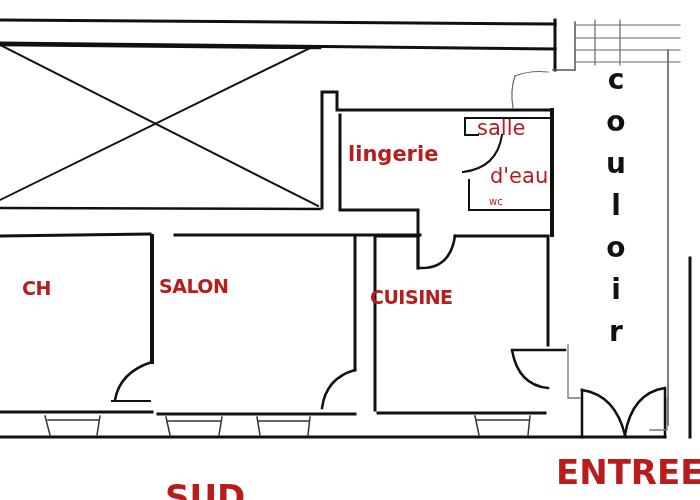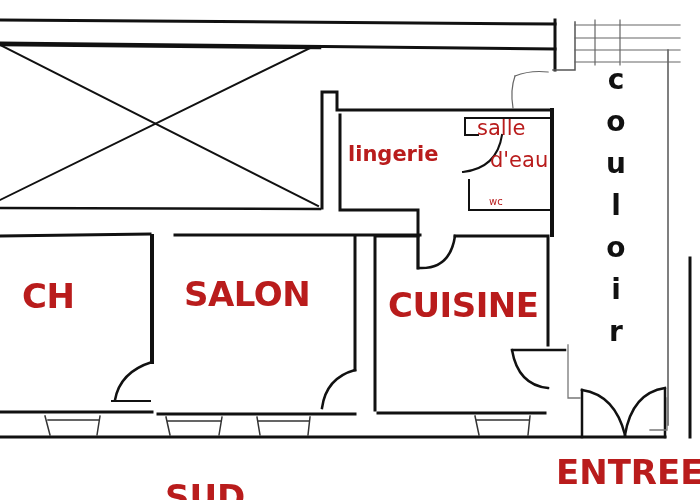--- a/index.html
+++ b/index.html
@@ -1,19 +1,19 @@
 <!DOCTYPE html>
 <html><head>
   <meta charset="utf-8">
   <style>
     html, body { margin: 0; padding: 0; background: #ffffff; }
     body { width: 700px; height: 500px; position: relative; overflow: hidden; font-family: "DejaVu Sans", sans-serif; }
     #plan { position: absolute; left: 0; top: 0; width: 700px; height: 500px; }
     .lbl { position: absolute; color: #b91c1c; white-space: nowrap; line-height: 1; }
-    .room-upper { font-family: "DejaVu Sans", sans-serif; font-weight: bold; font-size: 34px; letter-spacing: -0.5px; }
+    .room-upper { font-family: "DejaVu Sans", sans-serif; font-weight: bold; font-size: 19px; letter-spacing: -0.5px; }
     .room-lower { font-family: "DejaVu Sans", sans-serif; font-size: 21px; }
     .room-small { font-family: "DejaVu Sans", sans-serif; font-size: 10px; }
     .orient { font-family: "DejaVu Sans", sans-serif; font-weight: bold; font-size: 34px; }
     .vert { position: absolute; display: flex; flex-direction: column; align-items: center; font-family: "DejaVu Sans", sans-serif; font-weight: bold; font-size: 28px; color: #111; line-height: 1; }
     .vert span { display: block; height: 42px; }
   </style>
 </head>
 <body>
 
 <svg id="plan" viewBox="0 0 700 500" xmlns="http://www.w3.org/2000/svg">
@@ -88,25 +88,25 @@
       <line x1="665" y1="390" x2="665" y2="437"></line>
       <path d="M 582,390 Q 615,395 625,435"></path>
       <path d="M 665,388 Q 632,393 625,435"></path>
       <polyline points="568,345 568,398 580,398" stroke-width="1.3" stroke="#777"></polyline>
       <polyline points="667,398 667,430 650,430" stroke-width="1.3" stroke="#777"></polyline>
     </g>
   </g>
 </svg>
 
 <div class="lbl room-upper" style="left:22px; top:279px;">CH</div>
-<div class="lbl room-upper" style="left:184px; top:277px;">SALON</div>
-<div class="lbl room-upper" style="left:388px; top:288px;">CUISINE</div>
+<div class="lbl room-upper" style="left:159px; top:277px;">SALON</div>
+<div class="lbl room-upper" style="left:370px; top:288px;">CUISINE</div>
 <div class="lbl room-lower" style="left:348px; top:144px;font-weight:bold;">lingerie</div>
 <div class="lbl room-lower" style="left:477px; top:118px;">salle</div>
-<div class="lbl room-lower" style="left:490px; top:150px;">d'eau</div>
+<div class="lbl room-lower" style="left:490px; top:166px;">d'eau</div>
 <div class="lbl room-small" style="left:489px; top:197px;">wc</div>
 
 <div class="vert" style="left:606px; top:66px;">
   <span>c</span>
   <span>o</span>
   <span>u</span>
   <span>l</span>
   <span>o</span>
   <span>i</span>
   <span>r</span>

